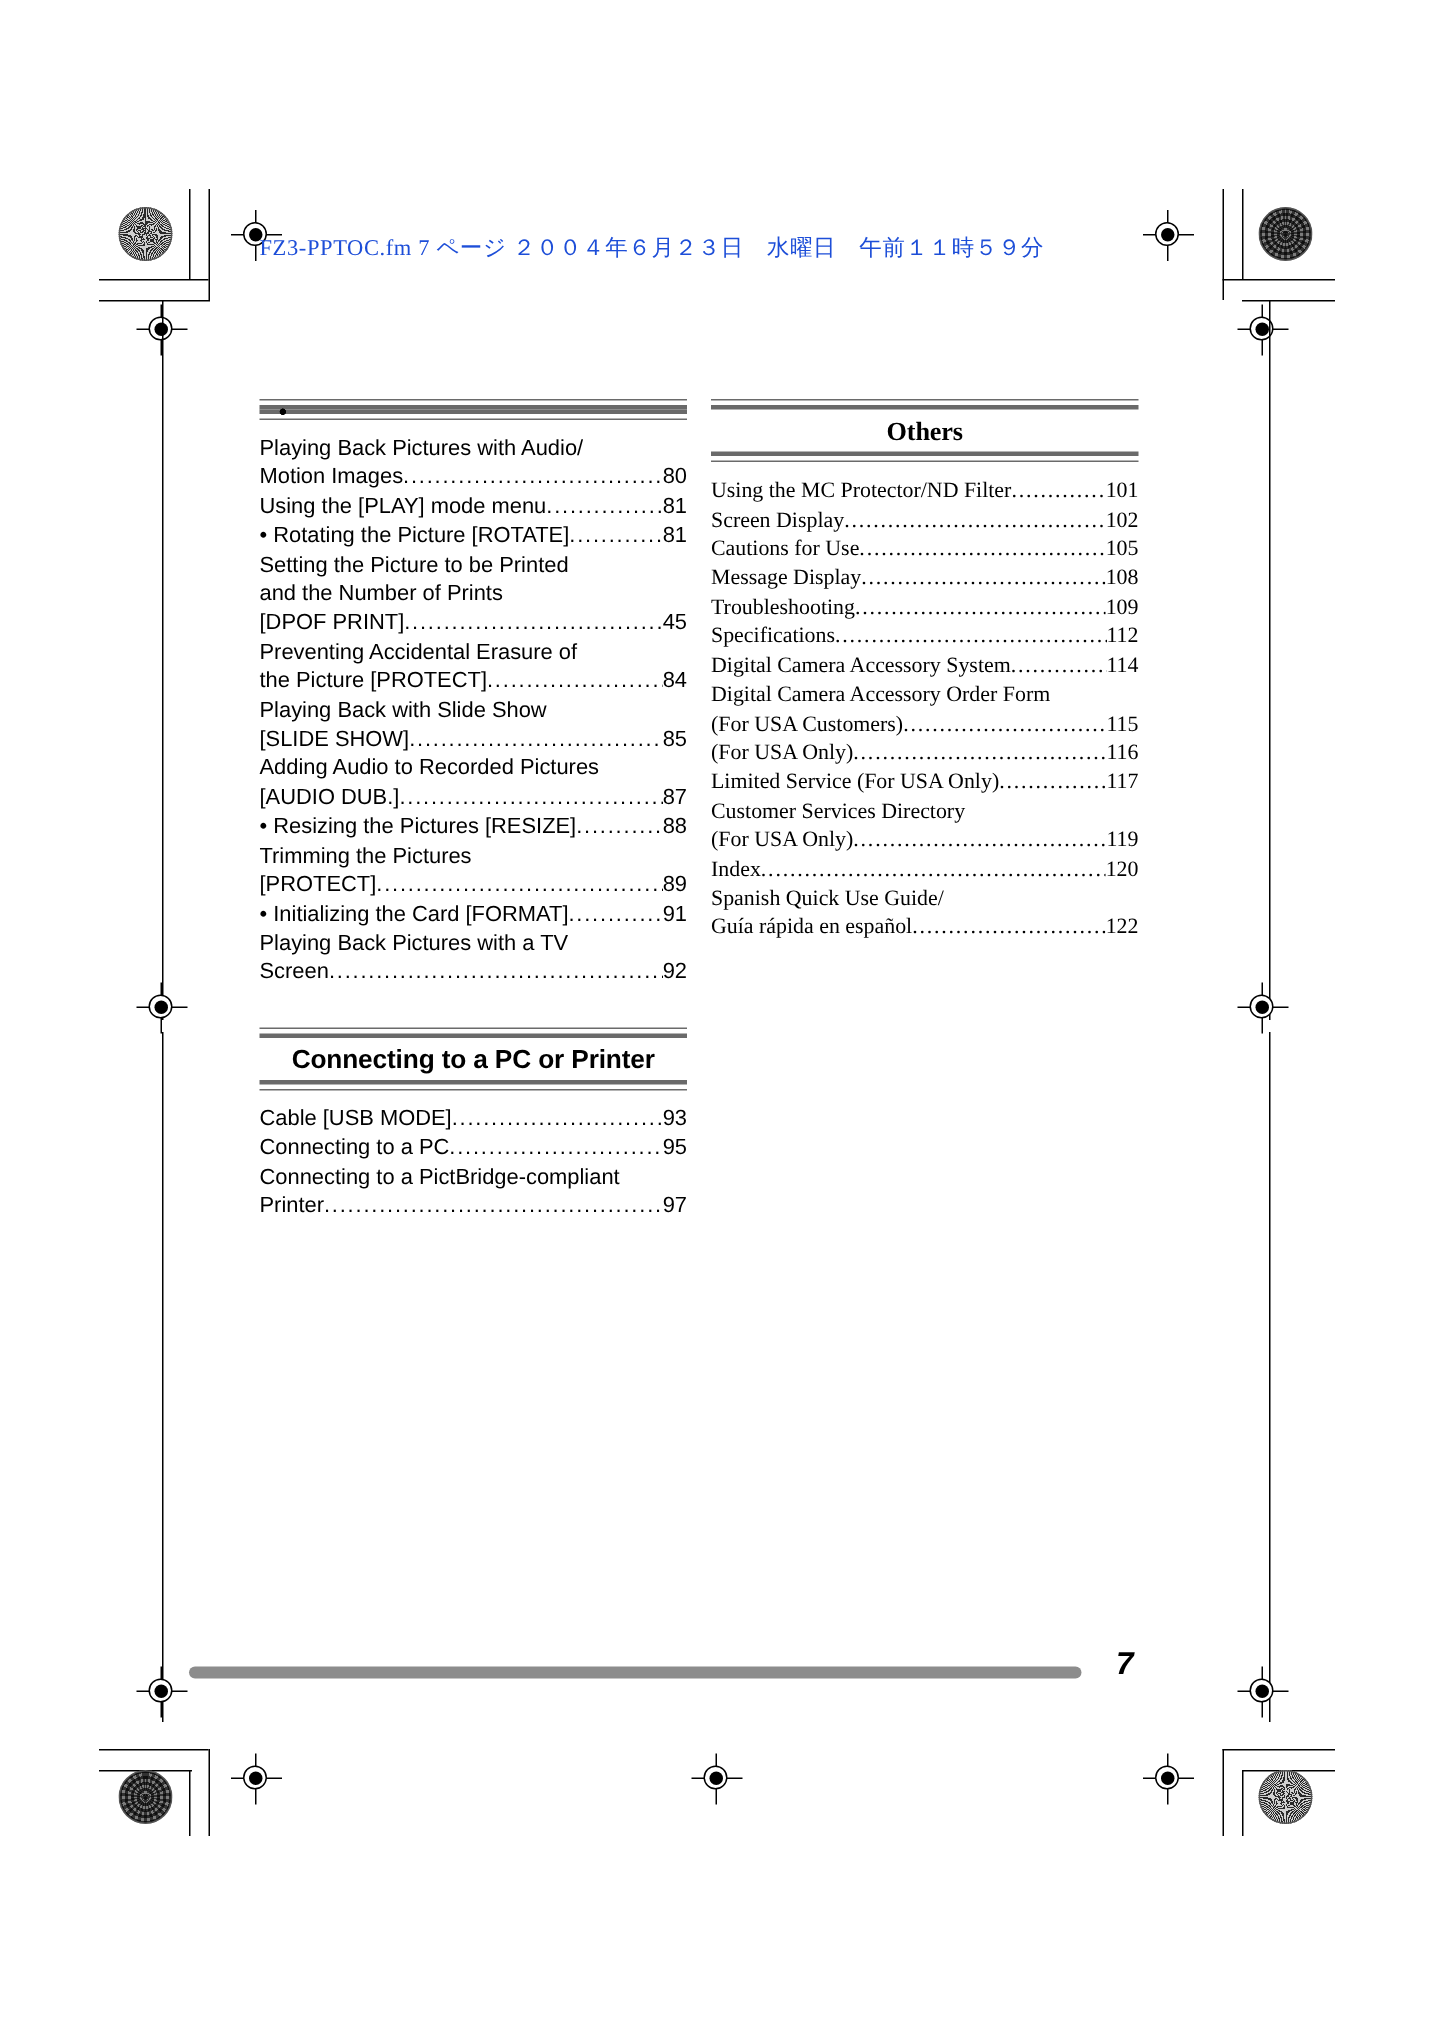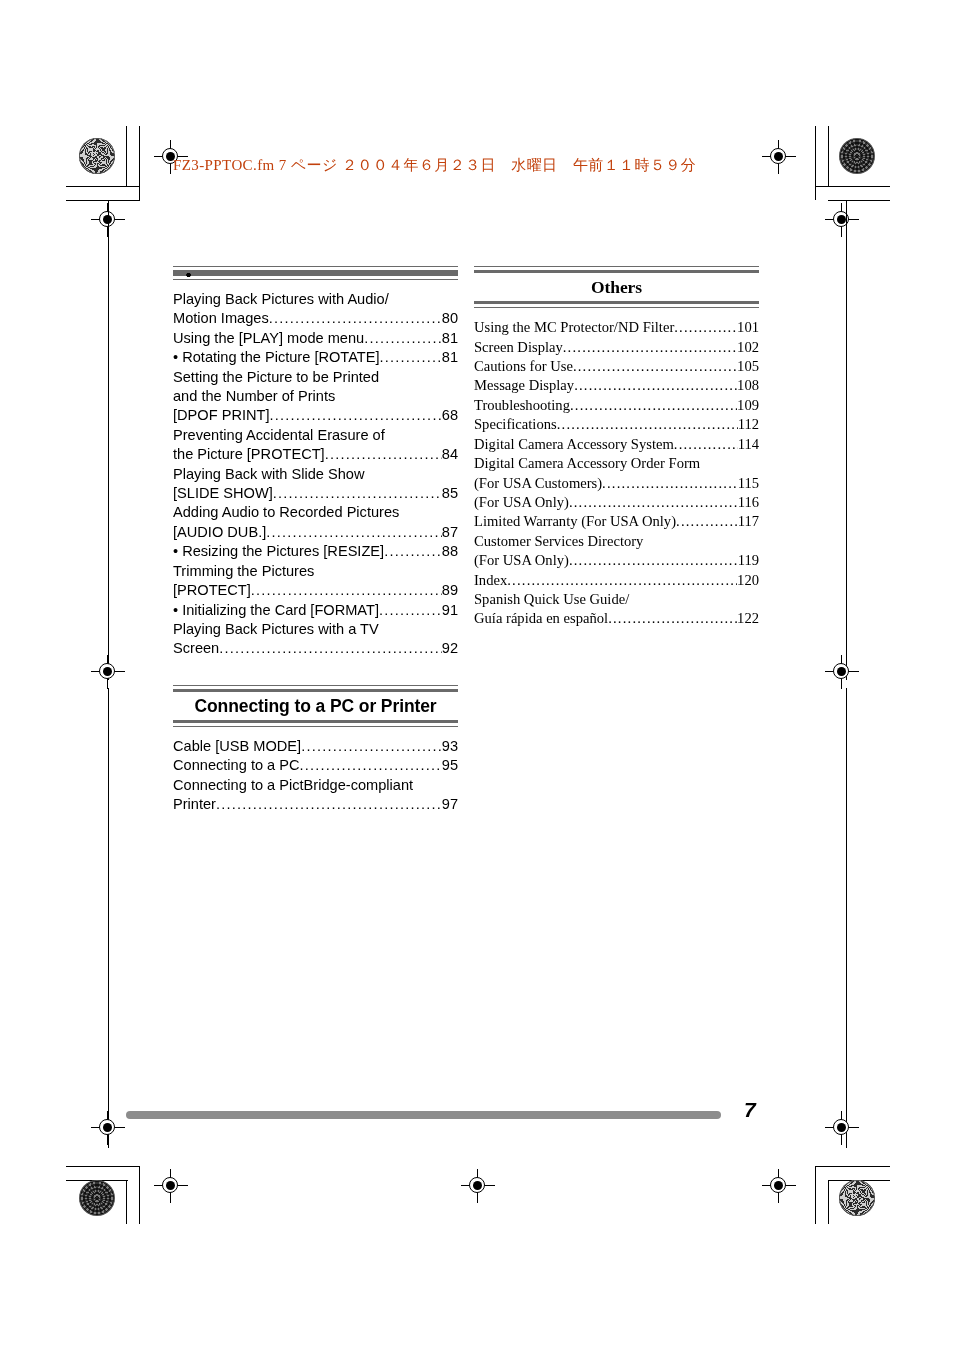--- a/index.html
+++ b/index.html
@@ -76,21 +76,21 @@
 
   
   .running-header {
     position: absolute;
     left: 173px;
     top: 156px;
     font-family: "Liberation Serif", serif;
     font-size: 15px;
     letter-spacing: 0.4px;
     white-space: nowrap;
-    color: #c2410c;
+    color: #1d4ed8;
   }
 
   
   .page {
     position: absolute;
     left: 0; top: 0;
     width: 954px; height: 1348px;
   }
 
   .col {
@@ -337,21 +337,21 @@
           <li>
             <div class="plain bul"><span class="bullet">•</span>Setting the Picture to be Printed</div>
           </li>
           <li>
             <div class="plain bul2">and the Number of Prints</div>
           </li>
           <li>
             <div class="entry bul2">
               <span class="txt">[DPOF PRINT]</span>
               <span class="dots">................................................................................</span>
-              <span class="pg">68</span>
+              <span class="pg">45</span>
             </div>
           </li>
           <li>
             <div class="plain bul"><span class="bullet">•</span>Preventing Accidental Erasure of</div>
           </li>
           <li>
             <div class="entry bul2">
               <span class="txt">the Picture [PROTECT] </span>
               <span class="dots">................................................................................</span>
               <span class="pg">84</span>
@@ -521,21 +521,21 @@
           </li>
           <li>
             <div class="entry ind">
               <span class="txt">(For USA Only)</span>
               <span class="dots">................................................................................</span>
               <span class="pg">116</span>
             </div>
           </li>
           <li>
             <div class="entry ">
-              <span class="txt">Limited Warranty (For USA Only) </span>
+              <span class="txt">Limited Service (For USA Only) </span>
               <span class="dots">................................................................................</span>
               <span class="pg">117</span>
             </div>
           </li>
           <li>
             <div class="plain ">Customer Services Directory</div>
           </li>
           <li>
             <div class="entry ind">
               <span class="txt">(For USA Only)</span>

